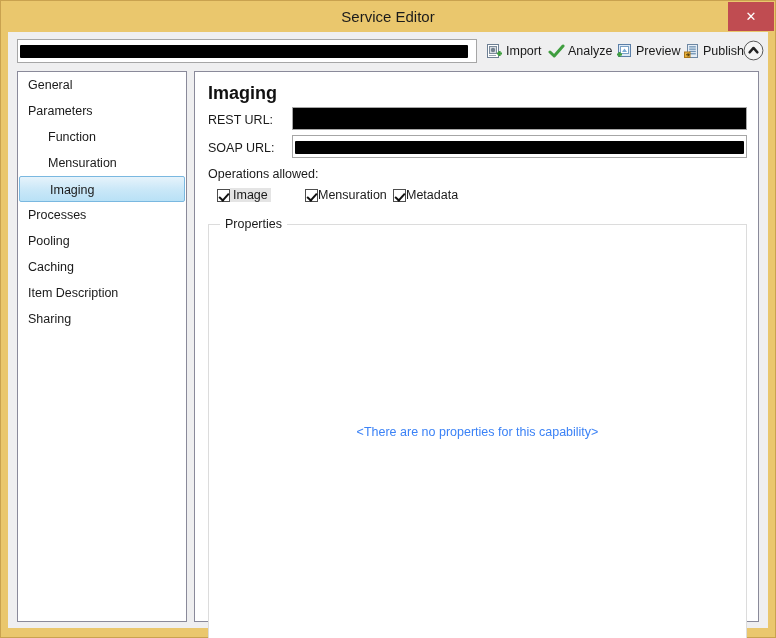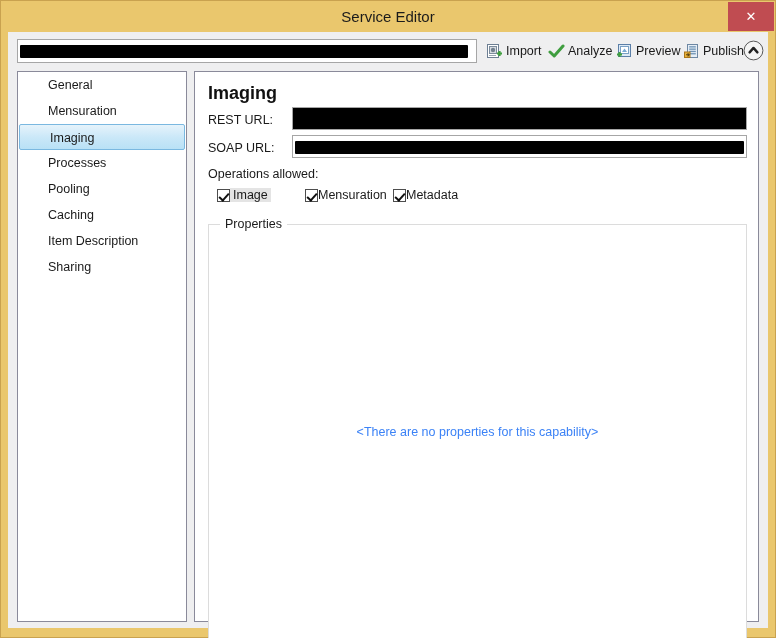--- a/index.html
+++ b/index.html
@@ -141,21 +141,21 @@
   .tree-item {
     position: relative;
     height: 26px;
     line-height: 26px;
     font-size: 12.5px;
     color: #1a1a1a;
     cursor: pointer;
     box-sizing: border-box;
     white-space: nowrap;
   }
-  .tree-item.lvl0 { padding-left: 30px; }
+  .tree-item.lvl0 { padding-left: 10px; }
   .tree-item.lvl1 { padding-left: 30px; }
   .tree-item.selected {
     background: linear-gradient(to bottom, #e6f3fb 0%, #cbe8f8 50%, #b9e1f6 100%);
     border: 1px solid #7ab8e0;
     border-radius: 2px;
     margin: 0 1px;
   }
 
   
   #main-panel {
@@ -382,20 +382,22 @@
       <div id="btn-collapse">
         <svg viewBox="0 0 21 21" width="21" height="21">
           <circle cx="10.5" cy="10.5" r="9.4" fill="#f4f4f4" stroke="#5a5a5a" stroke-width="1"></circle>
           <path d="M6.6 12.4 L10.5 7.9 L14.4 12.4" fill="none" stroke="#222222" stroke-width="2.4" stroke-linecap="round" stroke-linejoin="round"></path>
         </svg>
       </div>
     </div>
 
     <div id="sidebar">
       <div class="tree-item lvl0">General</div>
+      <div class="tree-item lvl0">Parameters</div>
+      <div class="tree-item lvl1">Function</div>
       <div class="tree-item lvl1">Mensuration</div>
       <div class="tree-item lvl1 selected">Imaging</div>
       <div class="tree-item lvl0">Processes</div>
       <div class="tree-item lvl0">Pooling</div>
       <div class="tree-item lvl0">Caching</div>
       <div class="tree-item lvl0">Item Description</div>
       <div class="tree-item lvl0">Sharing</div>
     </div>
 
     <div id="main-panel">

